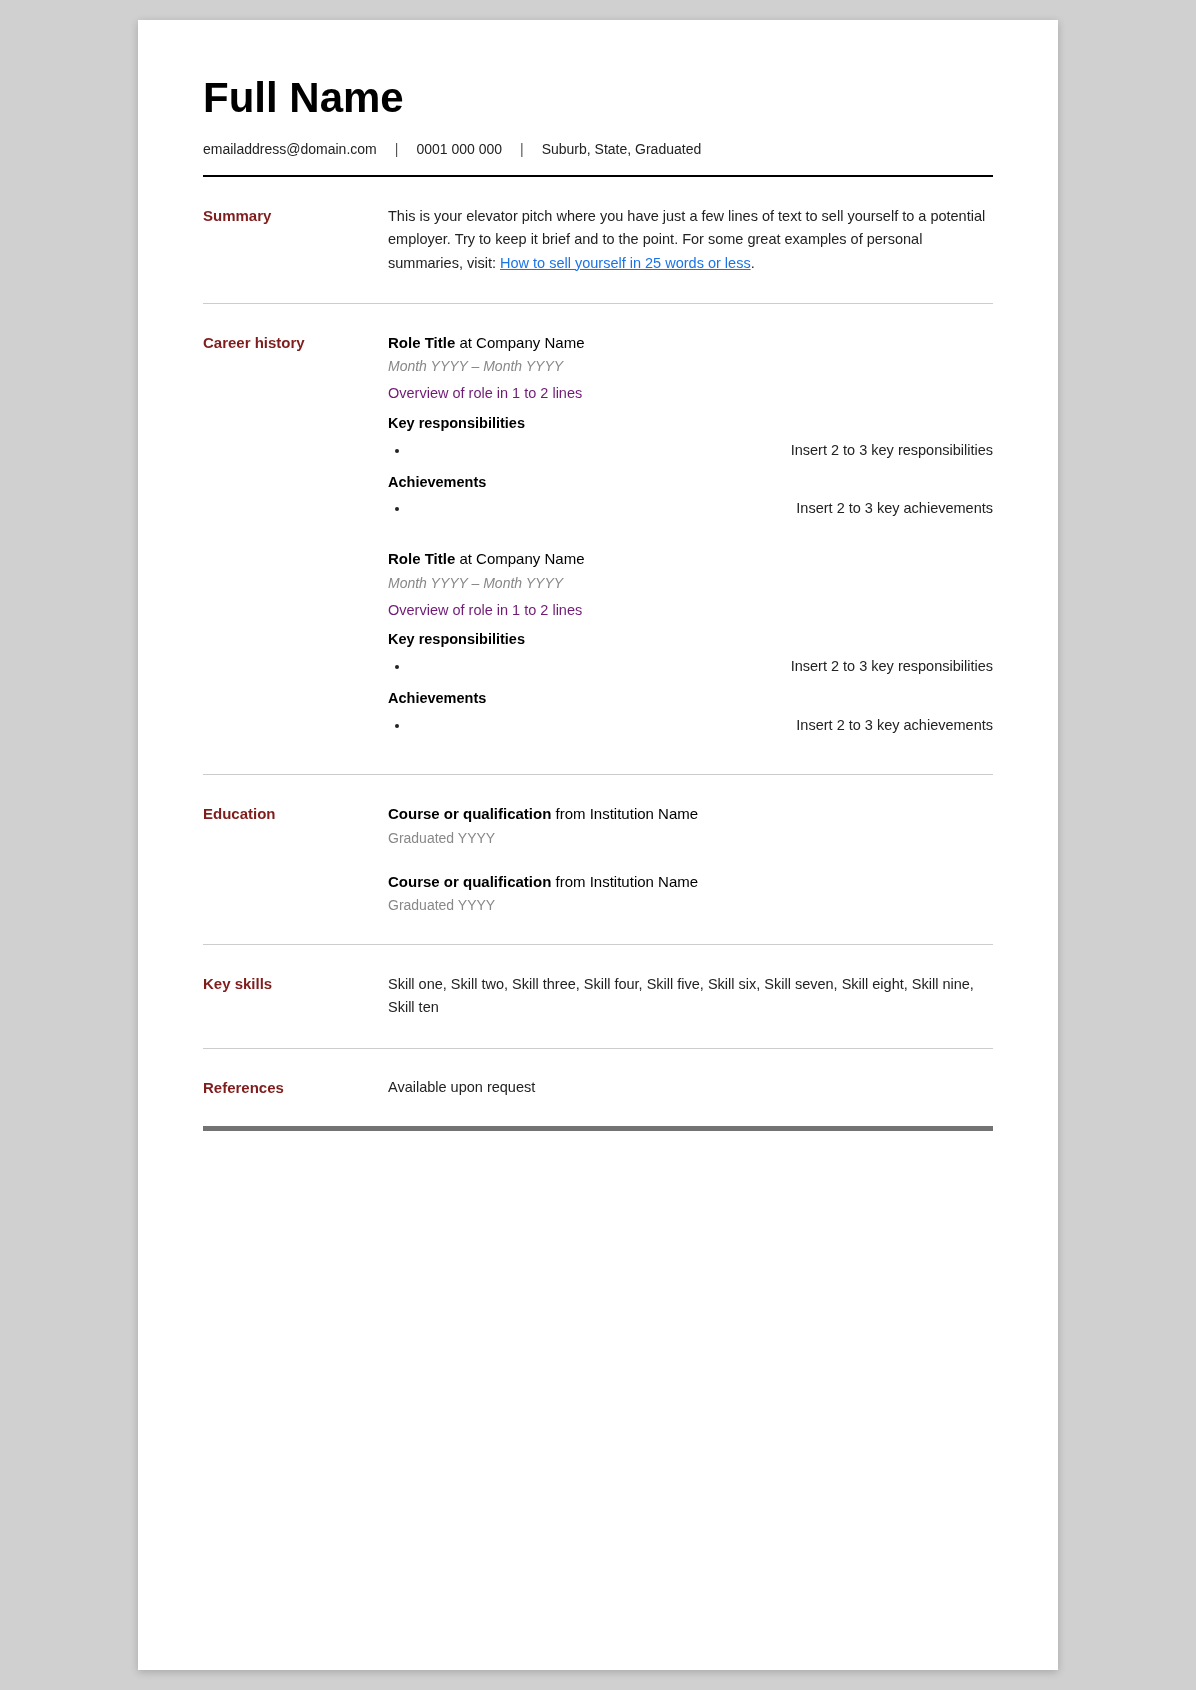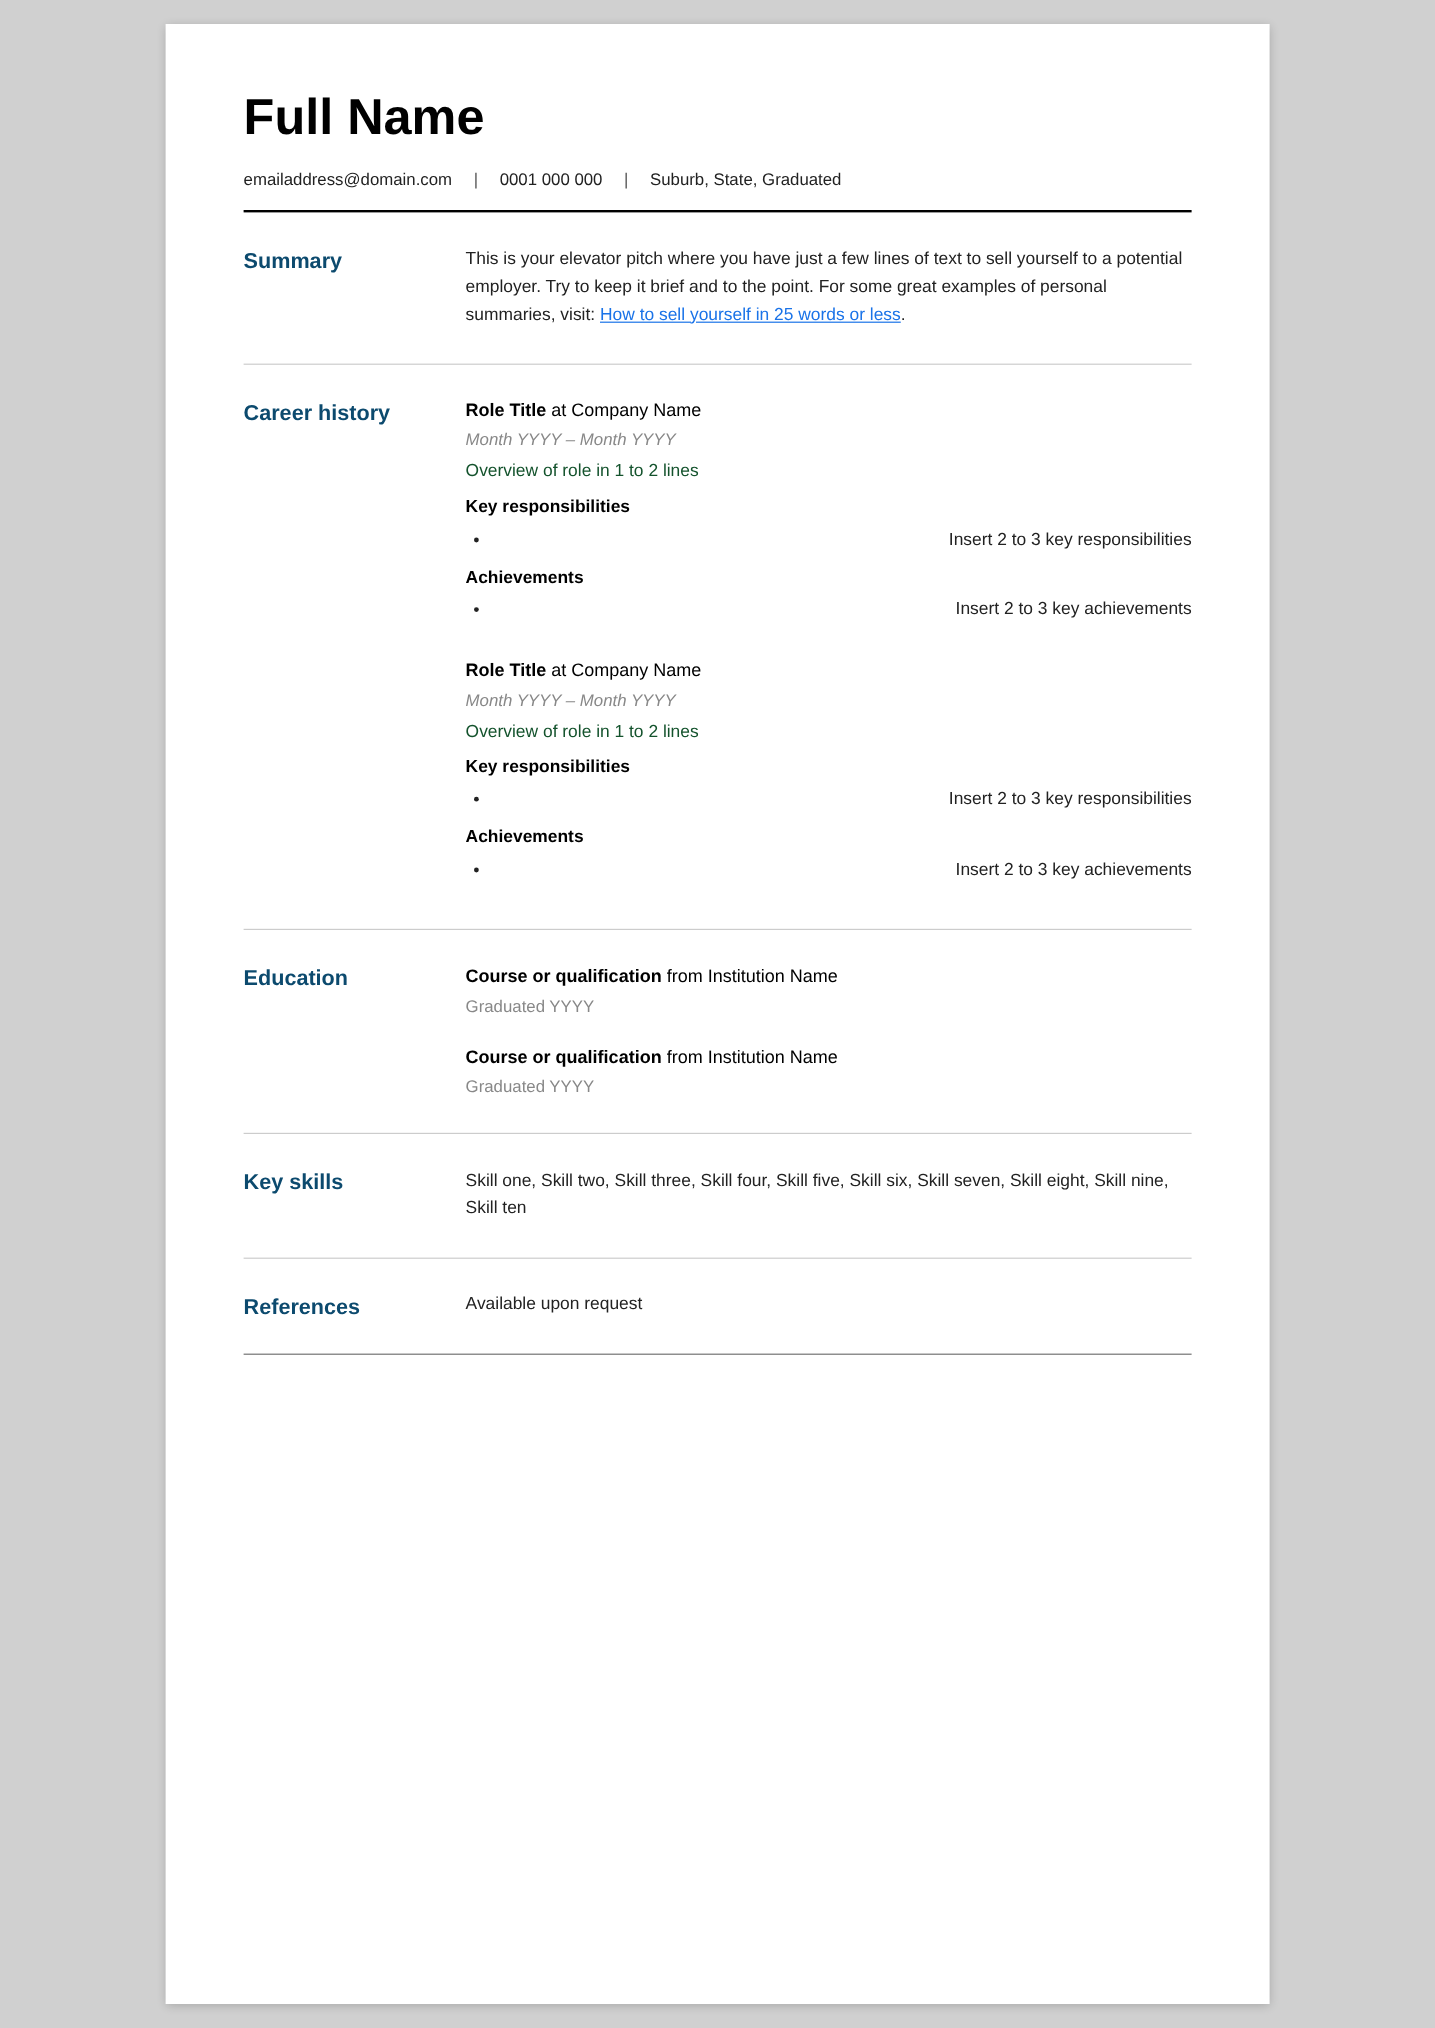--- a/index.html
+++ b/index.html
@@ -56,23 +56,23 @@
 
     .section {
       display: flex;
       padding: 28px 0 28px 0;
       border-bottom: 1px solid #ccc;
     }
 
     .section-label {
       width: 185px;
       min-width: 185px;
-      font-size: 18px;
-      font-weight: 700;
-      color: #0c4a6e;
+      font-size: 15px;
+      font-weight: 700;
+      color: #7f1d1d;
       padding-top: 2px;
     }
 
     .section-content {
       flex: 1;
       font-size: 14.5px;
       color: #222;
       line-height: 1.5;
     }
 
@@ -107,21 +107,21 @@
 
     .job-dates {
       color: #888;
       font-size: 14px;
       margin-bottom: 6px;
       font-style: italic;
     }
 
     .job-overview {
       font-size: 14.5px;
-      color: #14532d;
+      color: #701a75;
       margin-bottom: 8px;
     }
 
     .subsection-title {
       font-weight: 700;
       font-size: 14.5px;
       color: #000;
       margin-bottom: 5px;
     }
 
@@ -261,20 +261,20 @@
     </div>
   </div>
 
   <div class="section">
     <div class="section-label">Key skills</div>
     <div class="section-content">
       <p class="skills-text">Skill one, Skill two, Skill three, Skill four, Skill five, Skill six, Skill seven, Skill eight, Skill nine, Skill ten</p>
     </div>
   </div>
 
-  <div class="section" style="border-bottom: 1px solid #737373;">
+  <div class="section" style="border-bottom: 5px solid #737373;">
     <div class="section-label">References</div>
     <div class="section-content">
       <p class="references-text">Available upon request</p>
     </div>
   </div>
 
 </div>
 
 </body></html>

